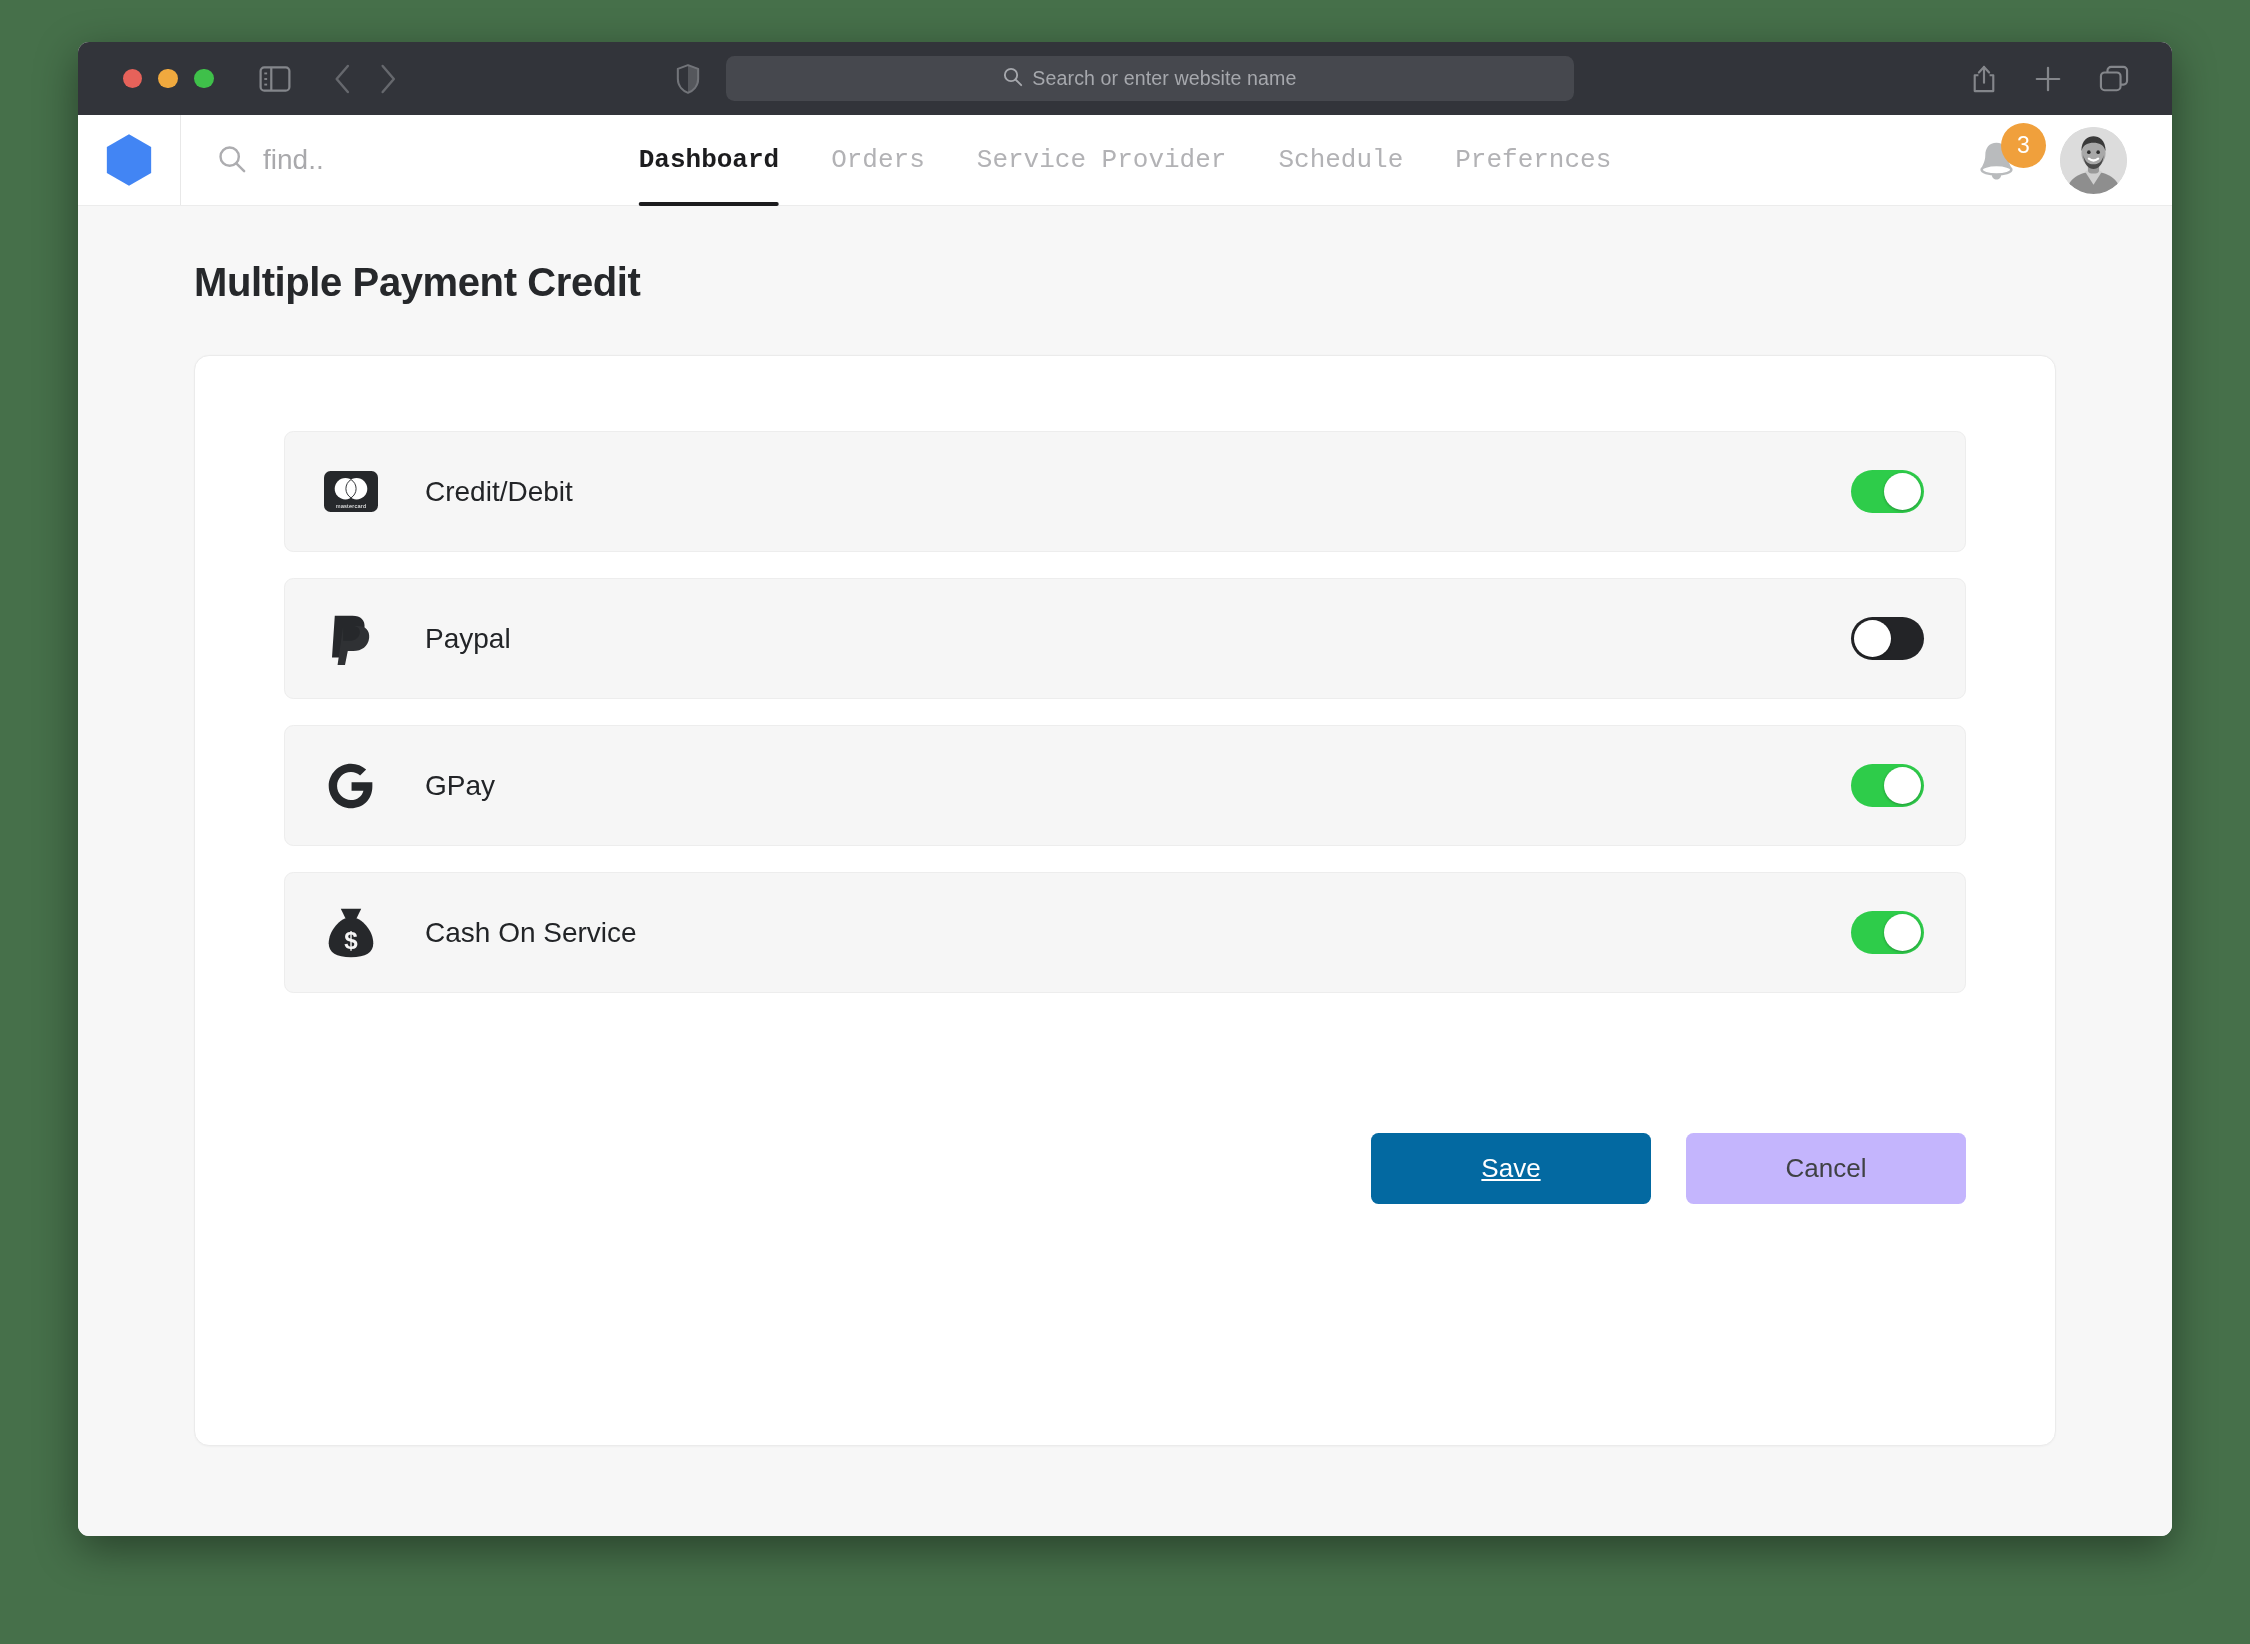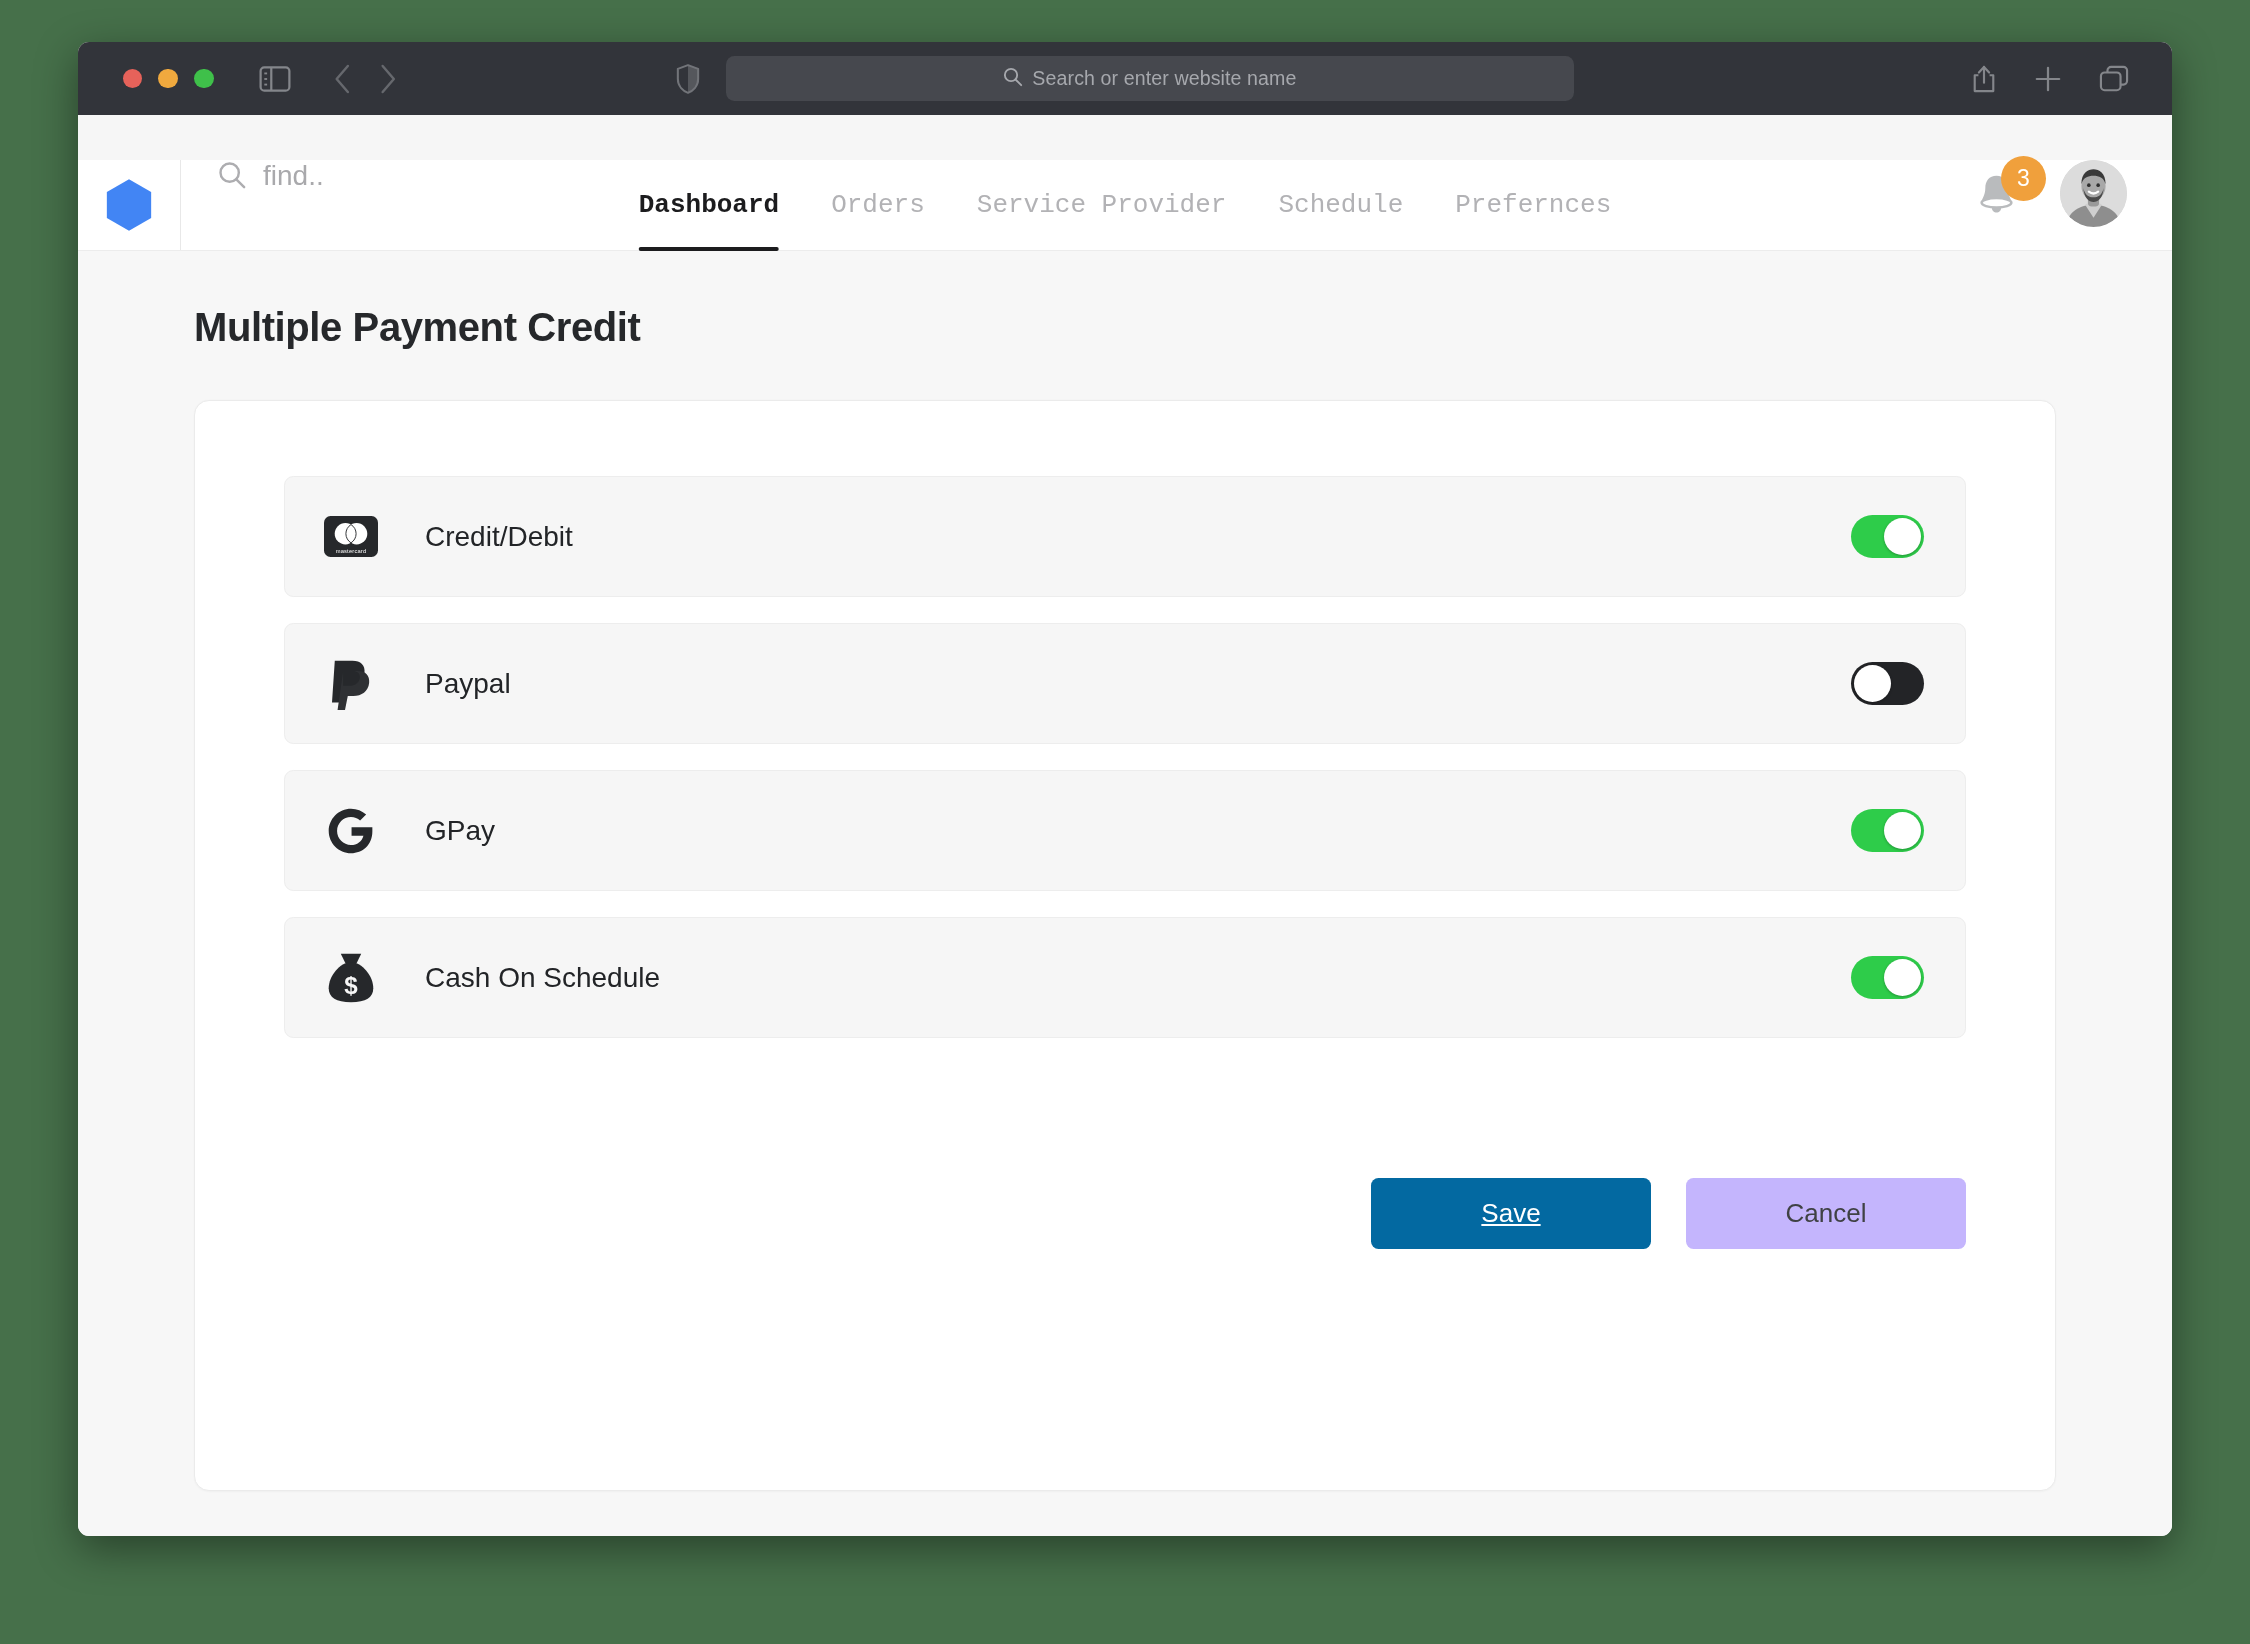--- a/index.html
+++ b/index.html
@@ -59,24 +59,23 @@
     color:#a6a8ad; font-size:19.6px; letter-spacing:0.1px;
   }
   #chrome-right{
     margin-left:auto; display:flex; align-items:center; gap:37px; padding-right:20.5px;
   }
 
   
   #app-header{
     height:91px; flex:0 0 91px;
     background:#ffffff;
-    display:flex; align-items:flex-start;
+    display:flex; align-items:center;
     border-bottom:0.9px solid #ececec;
     position:relative;
-    margin-top:45px;
   }
   #brand-cell{
     width:103px; height:100%;
     display:flex; align-items:center; justify-content:center;
     border-right:0.9px solid #e8e8e8;
   }
   #logo-hex{ display:block; }
 
   #app-search{
     display:flex; align-items:center; gap:17px;
@@ -394,21 +393,21 @@
       </div>
 
       <div class="payment-row">
         <div class="row-icon">
           <svg width="52" height="54" viewBox="0 0 56 58">
             <path d="M17 3 H39 L34 13 H22 Z" fill="#26282b"></path>
             <path d="M28 12 C40 12 52 27 52 40 C52 50 44 55 28 55 C12 55 4 50 4 40 C4 27 16 12 28 12 Z" fill="#26282b"></path>
             <text x="28" y="46" font-family="Liberation Sans, sans-serif" font-size="26" font-weight="bold" fill="#f6f6f6" text-anchor="middle">$</text>
           </svg>
         </div>
-        <div class="row-label">Cash On Schedule</div>
+        <div class="row-label">Cash On Service</div>
         <div class="toggle on">
           <div class="knob"></div>
         </div>
       </div>
 
       <div id="card-actions">
         <button class="action-btn" id="save-button">Save</button>
         <button class="action-btn" id="cancel-button">Cancel</button>
       </div>
 

